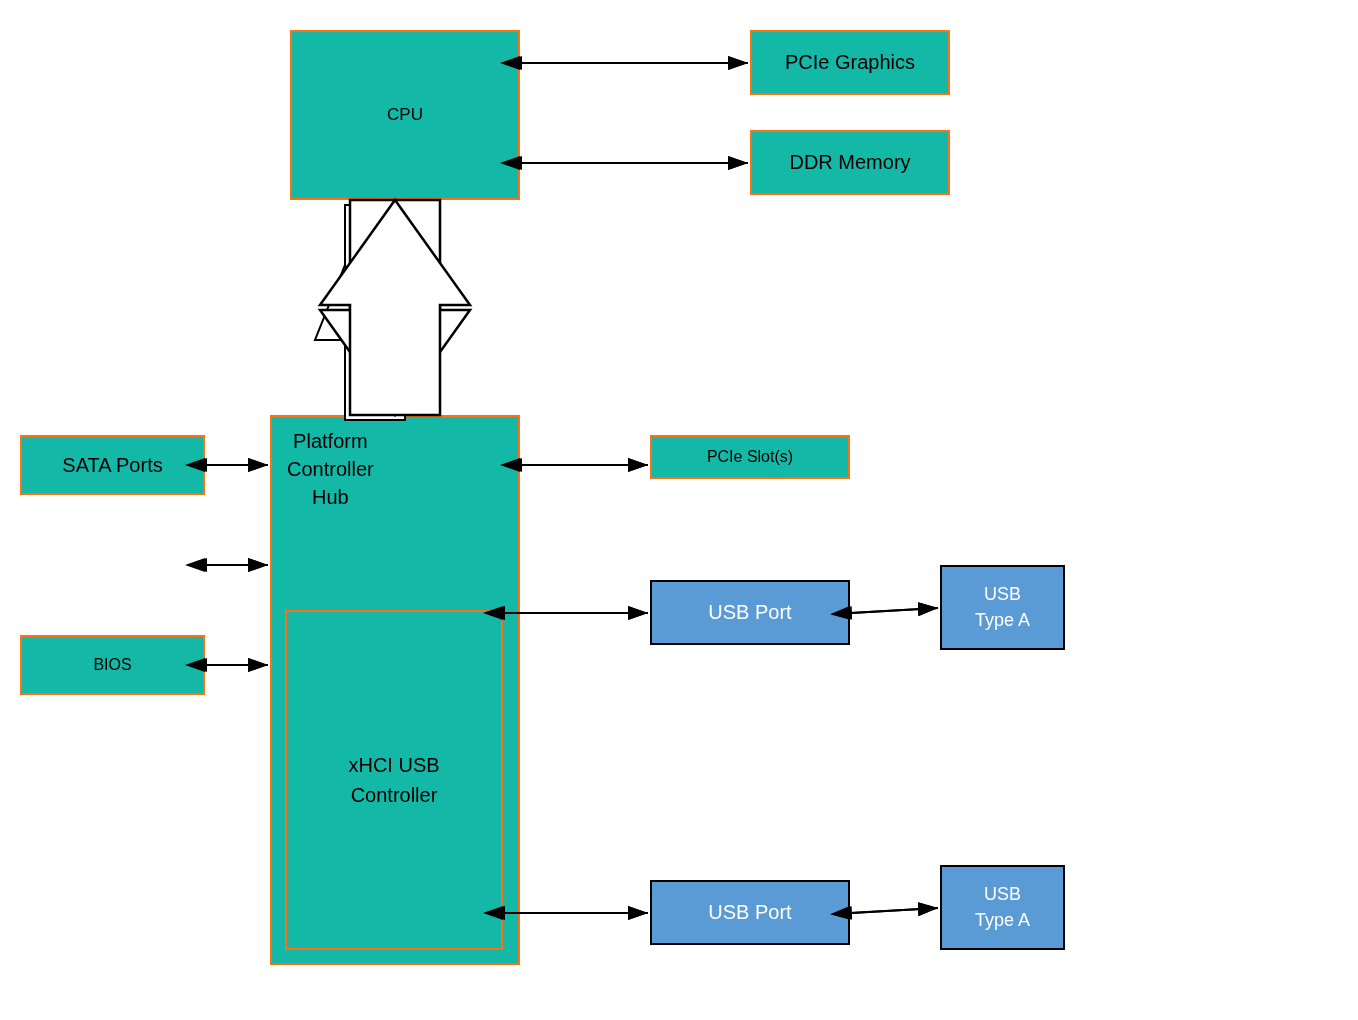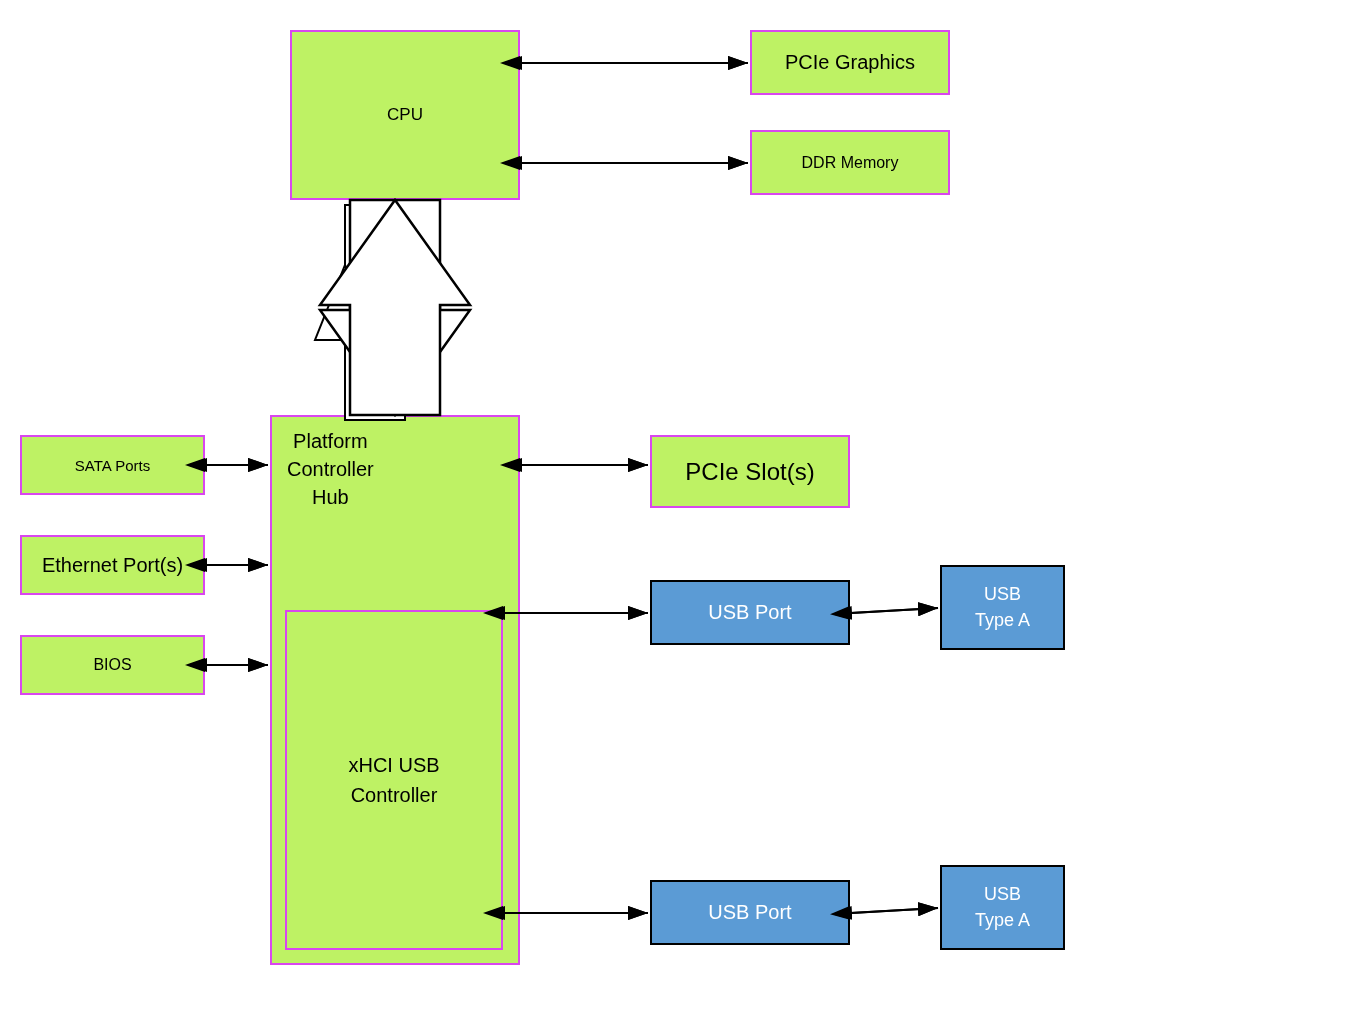--- a/index.html
+++ b/index.html
@@ -12,28 +12,28 @@
       position: relative;
     }
     .diagram {
       position: absolute;
       top: 0; left: 0;
       width: 1358px;
       height: 1020px;
     }
     .box {
       position: absolute;
-      border: 2px solid #d946ef;
+      border: 2px solid #f97316;
       display: flex;
       align-items: center;
       justify-content: center;
       text-align: center;
       font-size: 20px;
       font-weight: normal;
-      background: #bef264;
+      background: #14b8a6;
     }
     .box-blue {
       background: #5b9bd5;
       color: #fff;
       border: 2px solid #000;
     }
     
     svg.arrows {
       position: absolute;
       top: 0; left: 0;
@@ -48,45 +48,42 @@
 <div class="diagram">
 
   <div class="box" style="left:290px; top:30px; width:230px; height:170px; font-size:17px;">
     <span>CPU</span>
   </div>
 
   <div class="box" style="left:750px; top:30px; width:200px; height:65px; font-size:20px;">
     <span>PCIe Graphics</span>
   </div>
 
-  <div class="box" style="left:750px; top:130px; width:200px; height:65px; font-size:16px;">
+  <div class="box" style="left:750px; top:130px; width:200px; height:65px; font-size:20px;">
     <span>DDR Memory</span>
   </div>
 
   <div class="box" style="left:270px; top:415px; width:250px; height:550px; font-size:20px; align-items:flex-start; justify-content:flex-start; padding:10px 15px;">
     <span style="line-height:1.4;">Platform<br>Controller<br>Hub</span>
   </div>
 
   <div class="box" style="left:285px; top:610px; width:218px; height:340px; font-size:20px; align-items:center; justify-content:center;">
     <span style="line-height:1.5;">xHCI USB<br>Controller</span>
   </div>
 
-  <div class="box" style="left:20px; top:435px; width:185px; height:60px; font-size:15px;">
+  <div class="box" style="left:20px; top:435px; width:185px; height:60px; font-size:20px;">
     <span>SATA Ports</span>
   </div>
 
-  <div class="box" style="left:20px; top:535px; width:185px; height:60px; font-size:20px;">
-    <span>Ethernet Port(s)</span>
-  </div>
 
   <div class="box" style="left:20px; top:635px; width:185px; height:60px; font-size:16px;">
     <span>BIOS</span>
   </div>
 
-  <div class="box" style="left:650px; top:435px; width:200px; height:73px; font-size:24px;">
+  <div class="box" style="left:650px; top:435px; width:200px; height:44px; font-size:16px;">
     <span>PCIe Slot(s)</span>
   </div>
 
   <div class="box box-blue" style="left:650px; top:580px; width:200px; height:65px; font-size:20px;">
     <span>USB Port</span>
   </div>
 
   <div class="box box-blue" style="left:940px; top:565px; width:125px; height:85px; font-size:18px;">
     <span style="line-height:1.4;">USB<br>Type A</span>
   </div>

